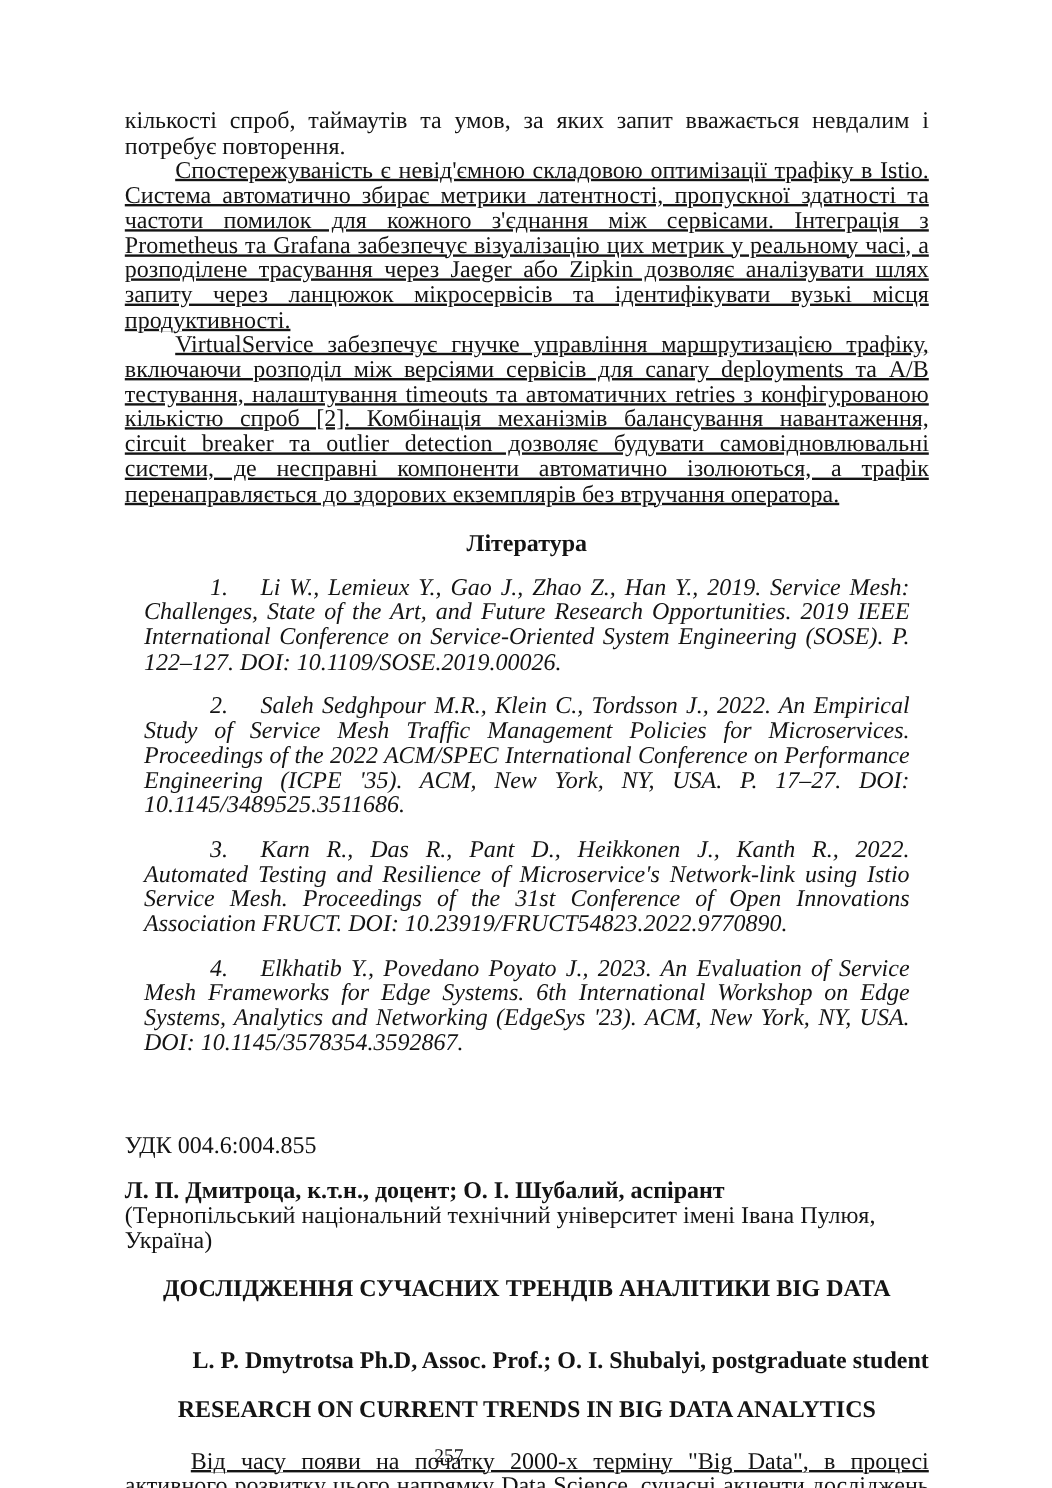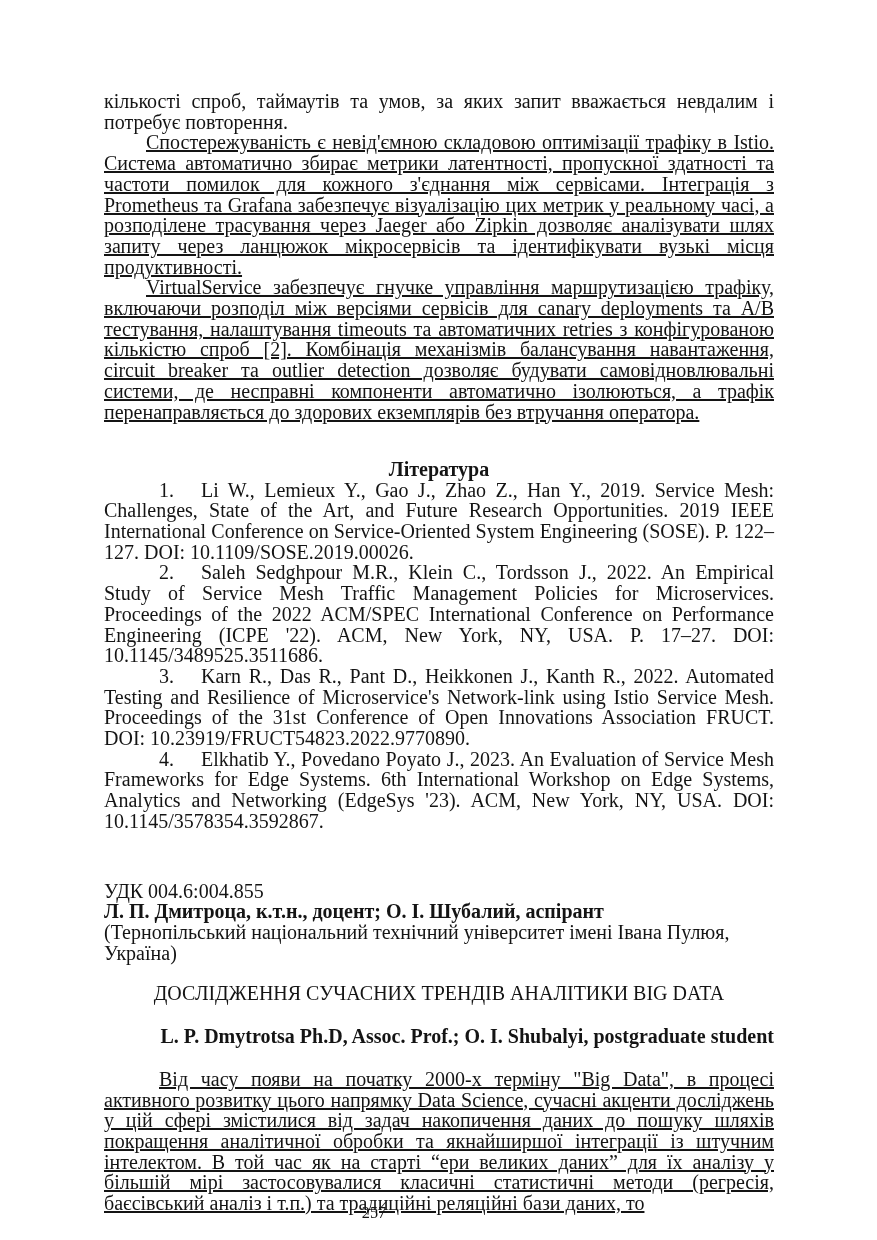--- a/index.html
+++ b/index.html
@@ -5,59 +5,60 @@
   html, body { margin: 0; padding: 0; background: #ffffff; }
   body { width: 877px; height: 1240px; position: relative; overflow: hidden; }
   .page {
     position: absolute; left: 104px; top: 91px; width: 670px;
     font-family: "Liberation Serif", "DejaVu Serif", serif;
     font-size: 20px; line-height: 20.7px; color: #141414;
   }
   p { margin: 0; text-align: justify; }
   .indent { text-indent: 42px; text-decoration: underline; }
   .center { text-align: center; }
-  .bold { font-weight: bold; }
-  .ref { text-align: justify; text-indent: 55px; margin: 0; }
+  .bold { font-weight: bold; margin-top: 17px; }
+  .ref { text-align: justify; text-indent: 55px; margin: 16px; font-style: italic; }
   .ref .num { display: inline-block; width: 42px; text-indent: 0; }
-  .heading { text-align: center; font-weight: normal; margin-top: 20px; }
+  .heading { text-align: center; font-weight: bold; margin-top: 20px; }
   .gap1 { height: 20.7px; }
   .gap2 { height: 41px; }
   .page-number {
     position: absolute; left: 0; width: 748px; top: 1168px; text-align: center;
     font-family: "Liberation Serif", "DejaVu Serif", serif; font-size: 16.2px; color: #141414; margin-top: 36px;
   }
 </style>
 </head>
 <body>
 
 <div class="page">
   <p>кількості спроб, таймаутів та умов, за яких запит вважається невдалим і потребує повторення.</p>
   <p class="indent">Спостережуваність є невід'ємною складовою оптимізації трафіку в Istio. Система автоматично збирає метрики латентності, пропускної здатності та частоти помилок для кожного з'єднання між сервісами. Інтеграція з Prometheus та Grafana забезпечує візуалізацію цих метрик у реальному часі, а розподілене трасування через Jaeger або Zipkin дозволяє аналізувати шлях запиту через ланцюжок мікросервісів та ідентифікувати вузькі місця продуктивності.</p>
   <p class="indent">VirtualService забезпечує гнучке управління маршрутизацією трафіку, включаючи розподіл між версіями сервісів для canary deployments та A/B тестування, налаштування timeouts та автоматичних retries з конфігурованою кількістю спроб [2]. Комбінація механізмів балансування навантаження, circuit breaker та outlier detection дозволяє будувати самовідновлювальні системи, де несправні компоненти автоматично ізолюються, а трафік перенаправляється до здорових екземплярів без втручання оператора.</p>
 
   <div class="gap1"></div>
-  <p class="center bold" style="margin-top:16px">Література</p>
+  <p class="center bold" style="margin-top:0">Література</p>
 
   <div>
     <p class="ref"><span class="num">1.</span><span>Li W., Lemieux Y., Gao J., Zhao Z., Han Y., 2019. Service Mesh: Challenges, State of the Art, and Future Research Opportunities. 2019 IEEE International Conference on Service-Oriented System Engineering (SOSE). P. 122–127. DOI: 10.1109/SOSE.2019.00026.</span></p>
-    <p class="ref"><span class="num">2.</span><span>Saleh Sedghpour M.R., Klein C., Tordsson J., 2022. An Empirical Study of Service Mesh Traffic Management Policies for Microservices. Proceedings of the 2022 ACM/SPEC International Conference on Performance Engineering (ICPE '22). ACM, New York, NY, USA. P. 17–27. DOI: 10.1145/3489525.3511686.</span></p>
+    <p class="ref"><span class="num">2.</span><span>Saleh Sedghpour M.R., Klein C., Tordsson J., 2022. An Empirical Study of Service Mesh Traffic Management Policies for Microservices. Proceedings of the 2022 ACM/SPEC International Conference on Performance Engineering (ICPE '35). ACM, New York, NY, USA. P. 17–27. DOI: 10.1145/3489525.3511686.</span></p>
     <p class="ref"><span class="num">3.</span><span>Karn R., Das R., Pant D., Heikkonen J., Kanth R., 2022. Automated Testing and Resilience of Microservice's Network-link using Istio Service Mesh. Proceedings of the 31st Conference of Open Innovations Association FRUCT. DOI: 10.23919/FRUCT54823.2022.9770890.</span></p>
     <p class="ref"><span class="num">4.</span><span>Elkhatib Y., Povedano Poyato J., 2023. An Evaluation of Service Mesh Frameworks for Edge Systems. 6th International Workshop on Edge Systems, Analytics and Networking (EdgeSys '23). ACM, New York, NY, USA. DOI: 10.1145/3578354.3592867.</span></p>
   </div>
 
   <div class="gap2"></div>
   <div style="height:8px"></div>
 
   <p>УДК 004.6:004.855</p>
   <p class="bold">Л. П. Дмитроца, к.т.н., доцент; О. І. Шубалий, аспірант</p>
   <p style="text-align:left">(Тернопільський національний технічний університет імені Івана Пулюя, Україна)</p>
 
   <p class="heading">ДОСЛІДЖЕННЯ СУЧАСНИХ ТРЕНДІВ АНАЛІТИКИ BIG DATA</p>
 
   <div class="gap1" style="height:22px"></div>
   <p class="bold" style="text-align:right">L. P. Dmytrotsa Ph.D, Assoc. Prof.; O. I. Shubalyi, postgraduate student</p>
 
+  <p class="heading">RESEARCH ON CURRENT TRENDS IN BIG DATA ANALYTICS</p>
 
   <div class="gap1" style="height:22px"></div>
   <p class="indent" style="text-indent:55px">Від часу появи на початку 2000-х терміну "Big Data", в процесі активного розвитку цього напрямку Data Science, сучасні акценти досліджень у цій сфері змістилися від задач накопичення даних до пошуку шляхів покращення аналітичної обробки та якнайширшої інтеграції із штучним інтелектом. В той час як на старті “ери великих даних” для їх аналізу у більшій мірі застосовувалися класичні статистичні методи (регресія, баєсівський аналіз і т.п.) та традиційні реляційні бази даних, то</p>
 </div>
 
 <div class="page-number">257</div>
 
 </body></html>

